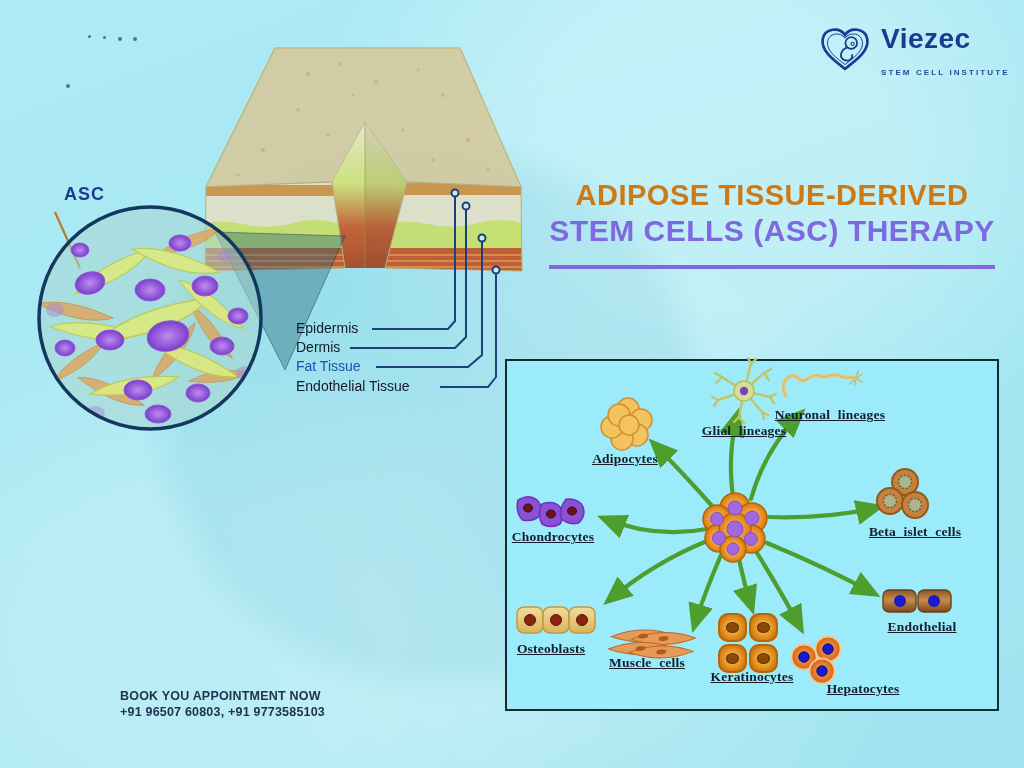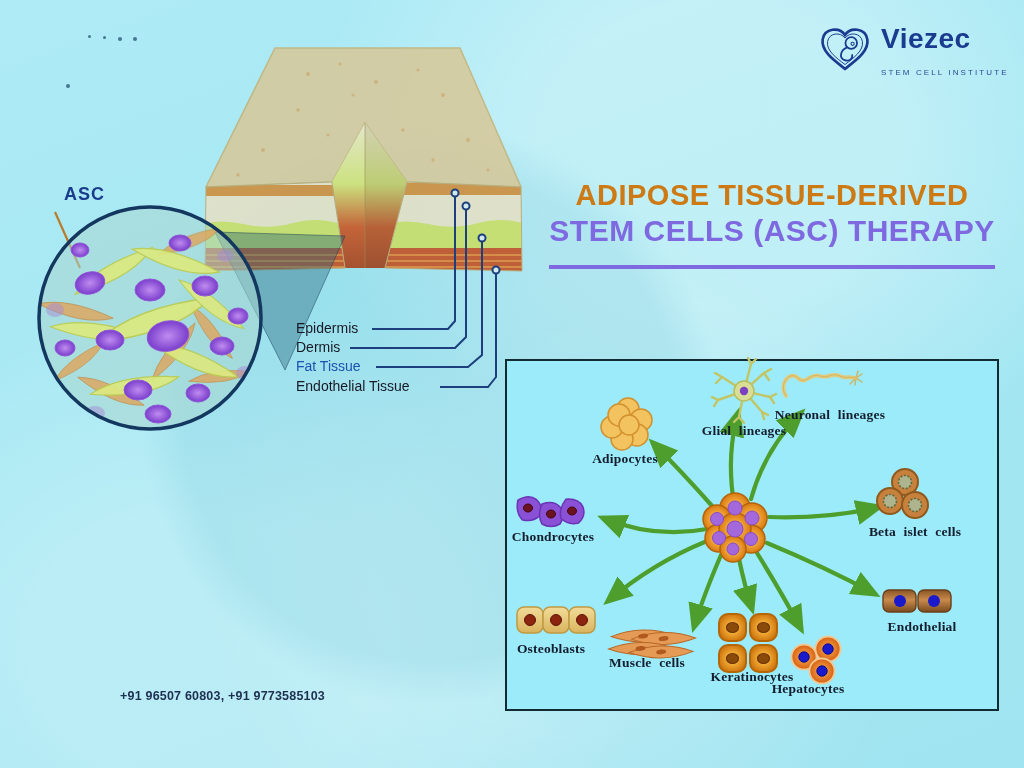--- a/index.html
+++ b/index.html
@@ -16,42 +16,42 @@
   svg { display:block; }
   .abs { position:absolute; }
 
   
   .dot { position:absolute; background:#23506e; border-radius:50%; opacity:.75; }
 
   
   .logo { position:absolute; left:818px; top:24px; display:flex; align-items:center; gap:9px; }
   .logo-text { display:flex; flex-direction:column; }
   .logo-name { font-size:28px; font-weight:bold; color:#1a3b8f; letter-spacing:.5px; line-height:30px; }
-  .logo-tag  { font-size:8px; font-weight:normal; color:#2a4a9a; letter-spacing:2.1px; margin-top:14px; }
+  .logo-tag  { font-size:8px; font-weight:bold; color:#2a4a9a; letter-spacing:2.1px; margin-top:14px; }
 
   
   .title { position:absolute; left:538px; top:178px; width:468px; text-align:center; font-weight:bold; }
   .title-line1 { font-size:29px; color:#ce7a14; letter-spacing:.5px; line-height:34px; }
   .title-line2 { font-size:30px; color:#7e69e0; letter-spacing:.5px; line-height:36px; margin-top:1px; }
   .title-line2 span { display:inline-block; border-bottom:4px solid #7e69e0; padding-bottom:16px; }
 
   
   .skin-label { position:absolute; left:296px; font-size:14px; color:#171a26; white-space:nowrap; }
   .skin-label.blue { color:#1b52b0;text-align:center; }
 
   
   .asc-label { position:absolute; left:32px; top:184px; font-size:18px; font-weight:bold; color:#1b3c8c; letter-spacing:1px;margin-left:32px; }
 
   
   .dbox { position:absolute; left:505px; top:359px; width:494px; height:352px;
           background:#9bebfb; border:2px solid #122b33; }
   .node   { position:absolute; transform:translate(-50%,-50%); }
   .nlabel { position:absolute; transform:translate(-50%,-50%); white-space:nowrap;
             font-family:"Liberation Serif", serif; font-weight:bold; font-size:13.5px;
-            color:#141d2b; word-spacing:4px; letter-spacing:.2px; }
+            color:#141d2b; word-spacing:4px; letter-spacing:.2px;text-decoration:underline; }
 
   
   .footer { position:absolute; left:120px; top:688px; font-weight:bold; font-size:12.5px;
             color:#1e3050; line-height:16px; letter-spacing:.2px; }
 </style>
 </head>
 <body>
 
 <div class="canvas">
 
@@ -448,19 +448,20 @@
           <circle cx="-12" cy="-2" r="12.5"></circle>
           <circle cx="6" cy="12" r="12.5"></circle>
       </g>
       <g fill="#1a1acc" stroke="#0a0a88" stroke-width="1">
         <circle cx="12" cy="-10" r="5.2"></circle>
           <circle cx="-12" cy="-2" r="5.2"></circle>
           <circle cx="6" cy="12" r="5.2"></circle>
       </g>
     </svg>
   </div>
-  <div class="nlabel" style="left:808px;top:689px">Hepatocytes</div>
+  <div class="nlabel" style="left:863px;top:689px">Hepatocytes</div>
 
   <div class="footer">
+    <div>BOOK YOU APPOINTMENT NOW</div>
     <div>+91 96507 60803, +91 9773585103</div>
   </div>
 
 </div>
 
 </body></html>

